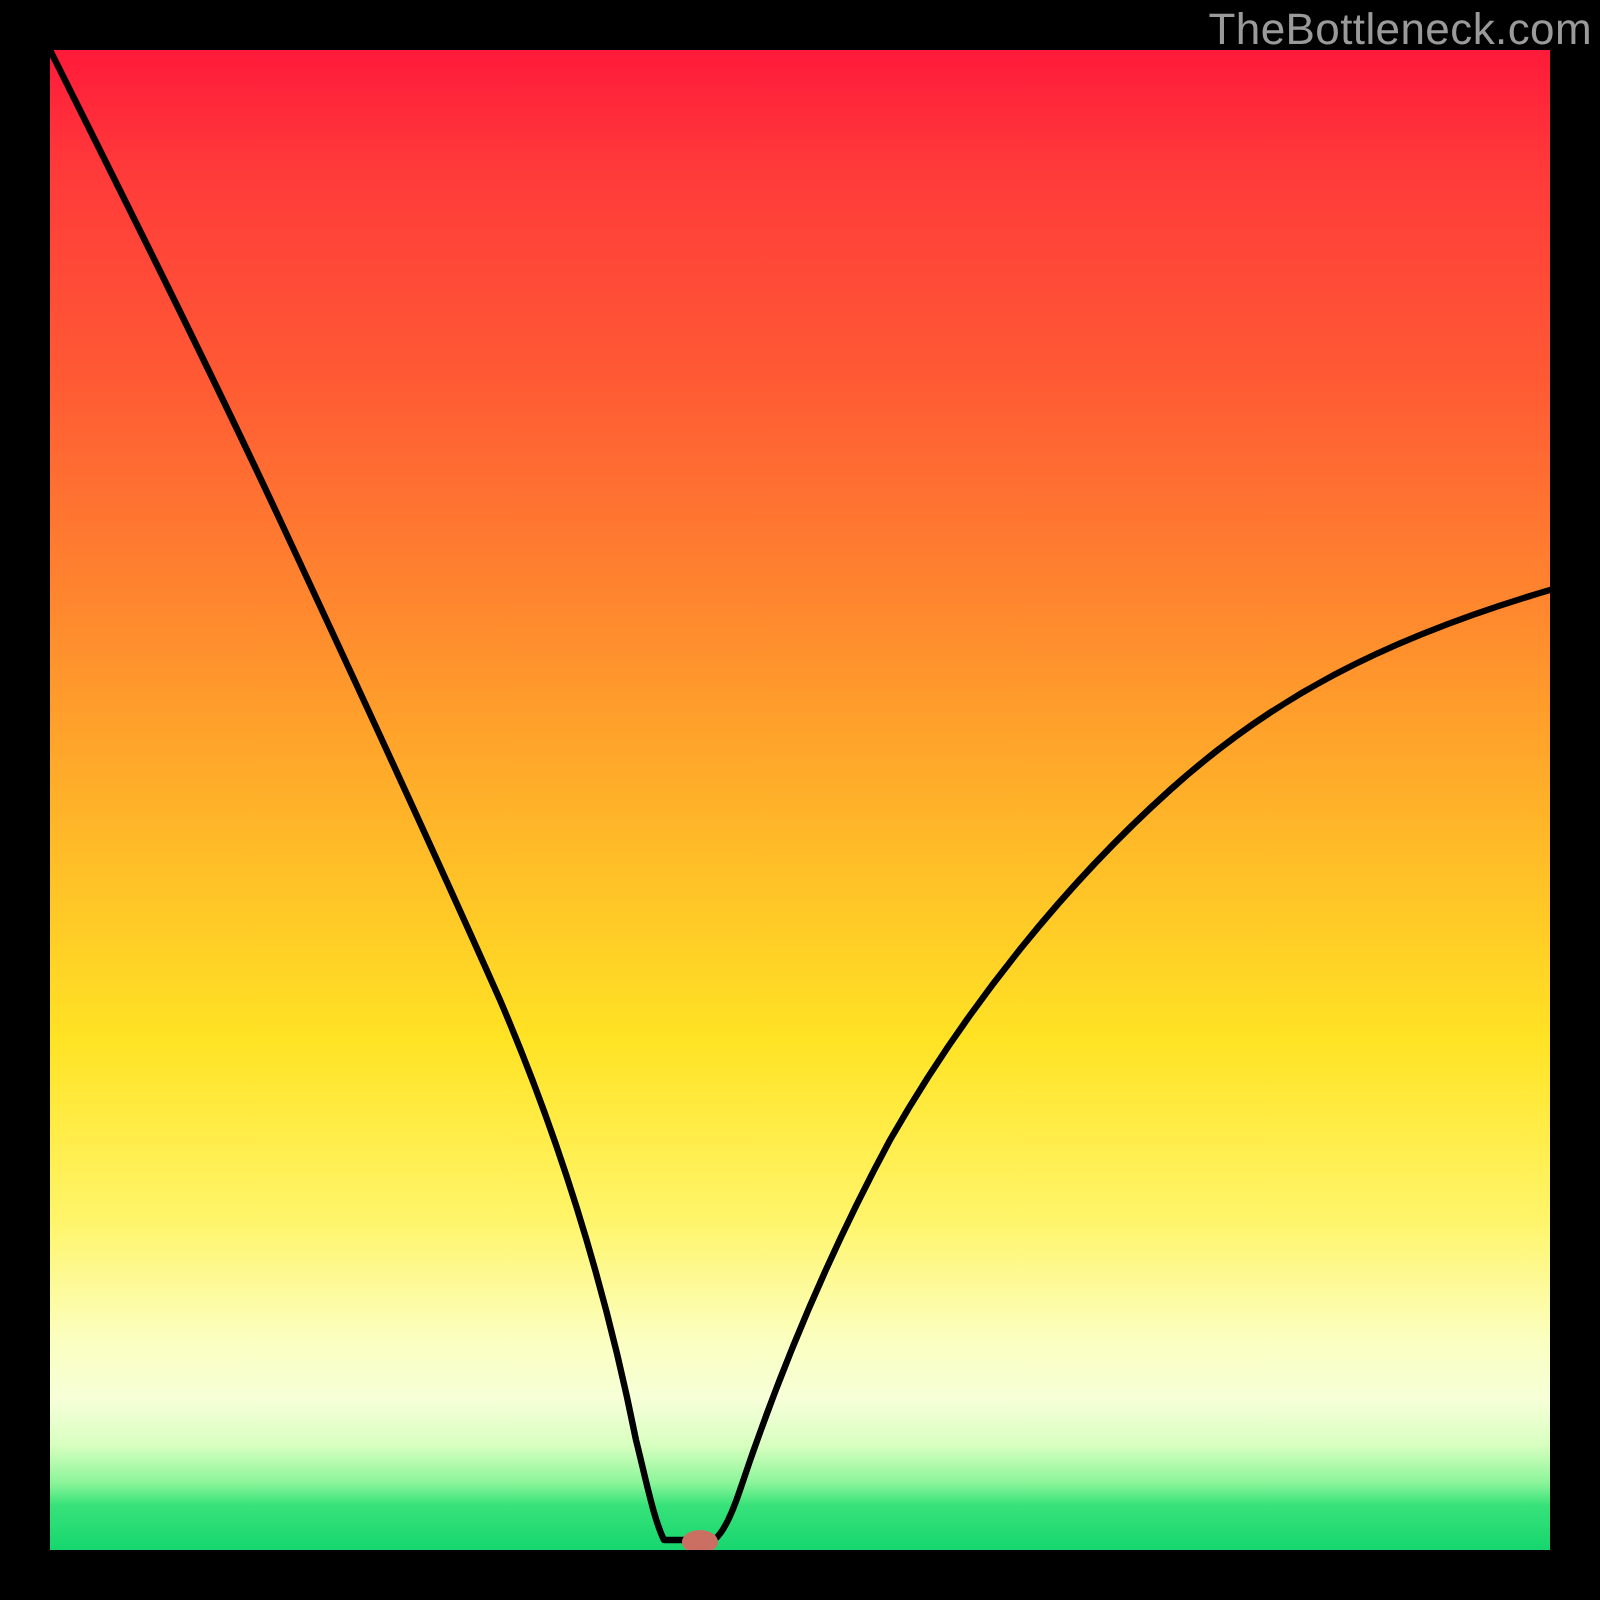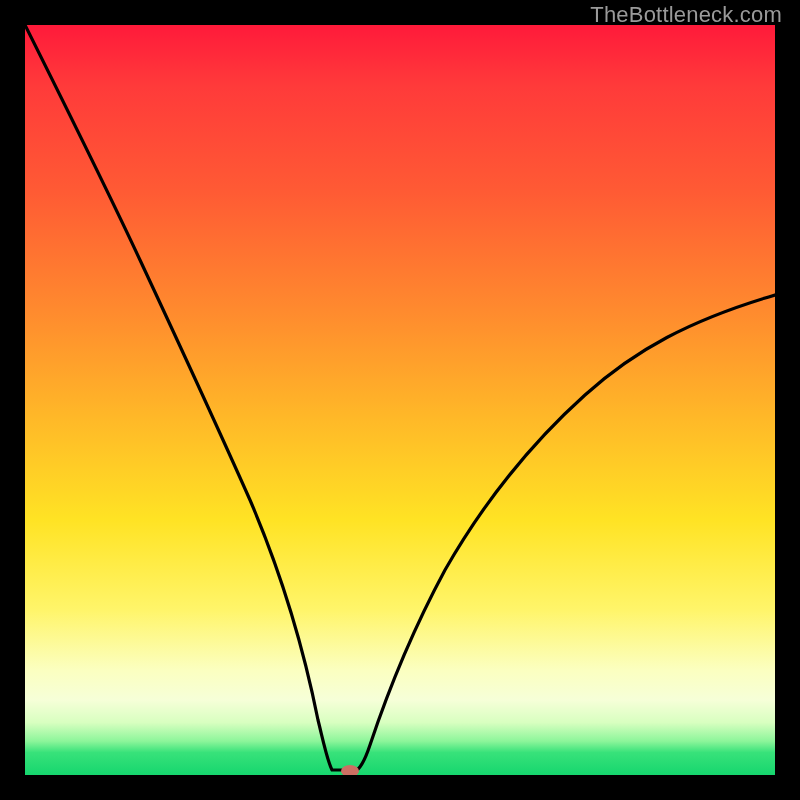--- a/index.html
+++ b/index.html
@@ -45,21 +45,21 @@
     position: absolute;
     left: 0;
     top: 0;
     width: 750px;
     height: 750px;
     pointer-events: none;
   }
   .watermark {
     position: absolute;
     top: 2px;
-    right: 18px;
+    right: 4px;
     color: #9a9a9a;
     font-size: 22px;
     font-weight: 500;
     letter-spacing: 0.2px;
     user-select: none;
   }
 </style>
 </head>
 <body>
 

